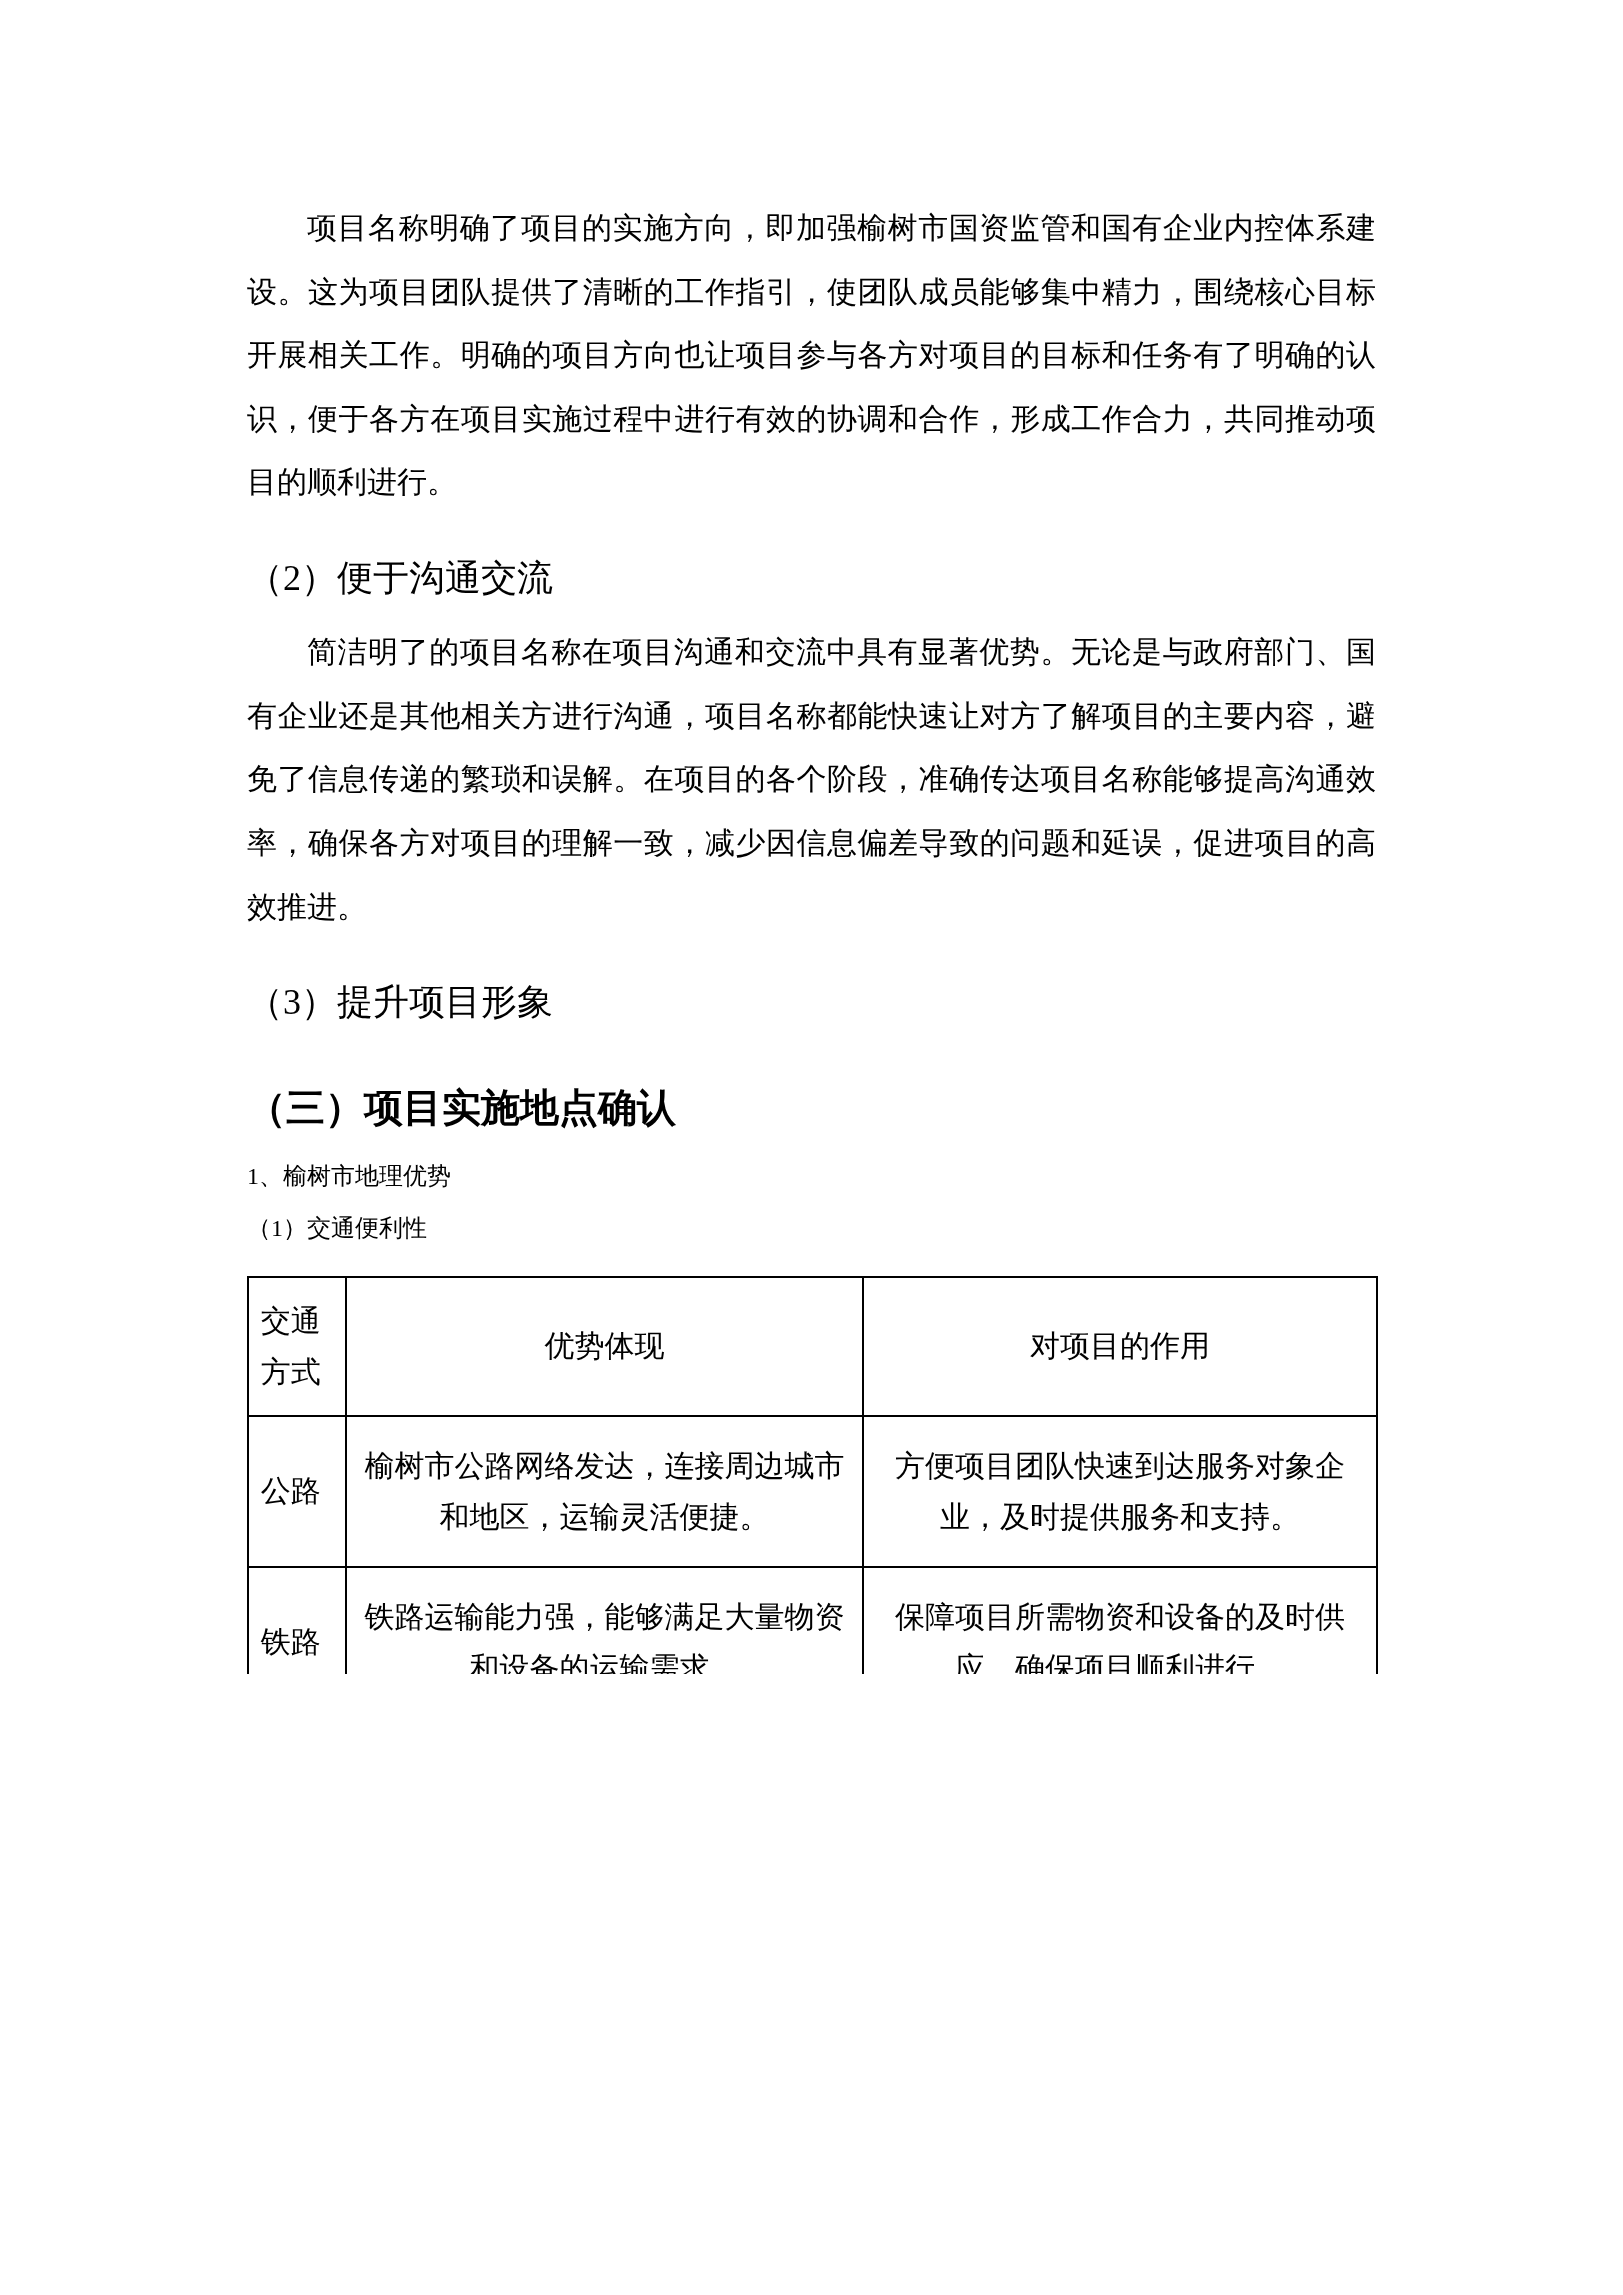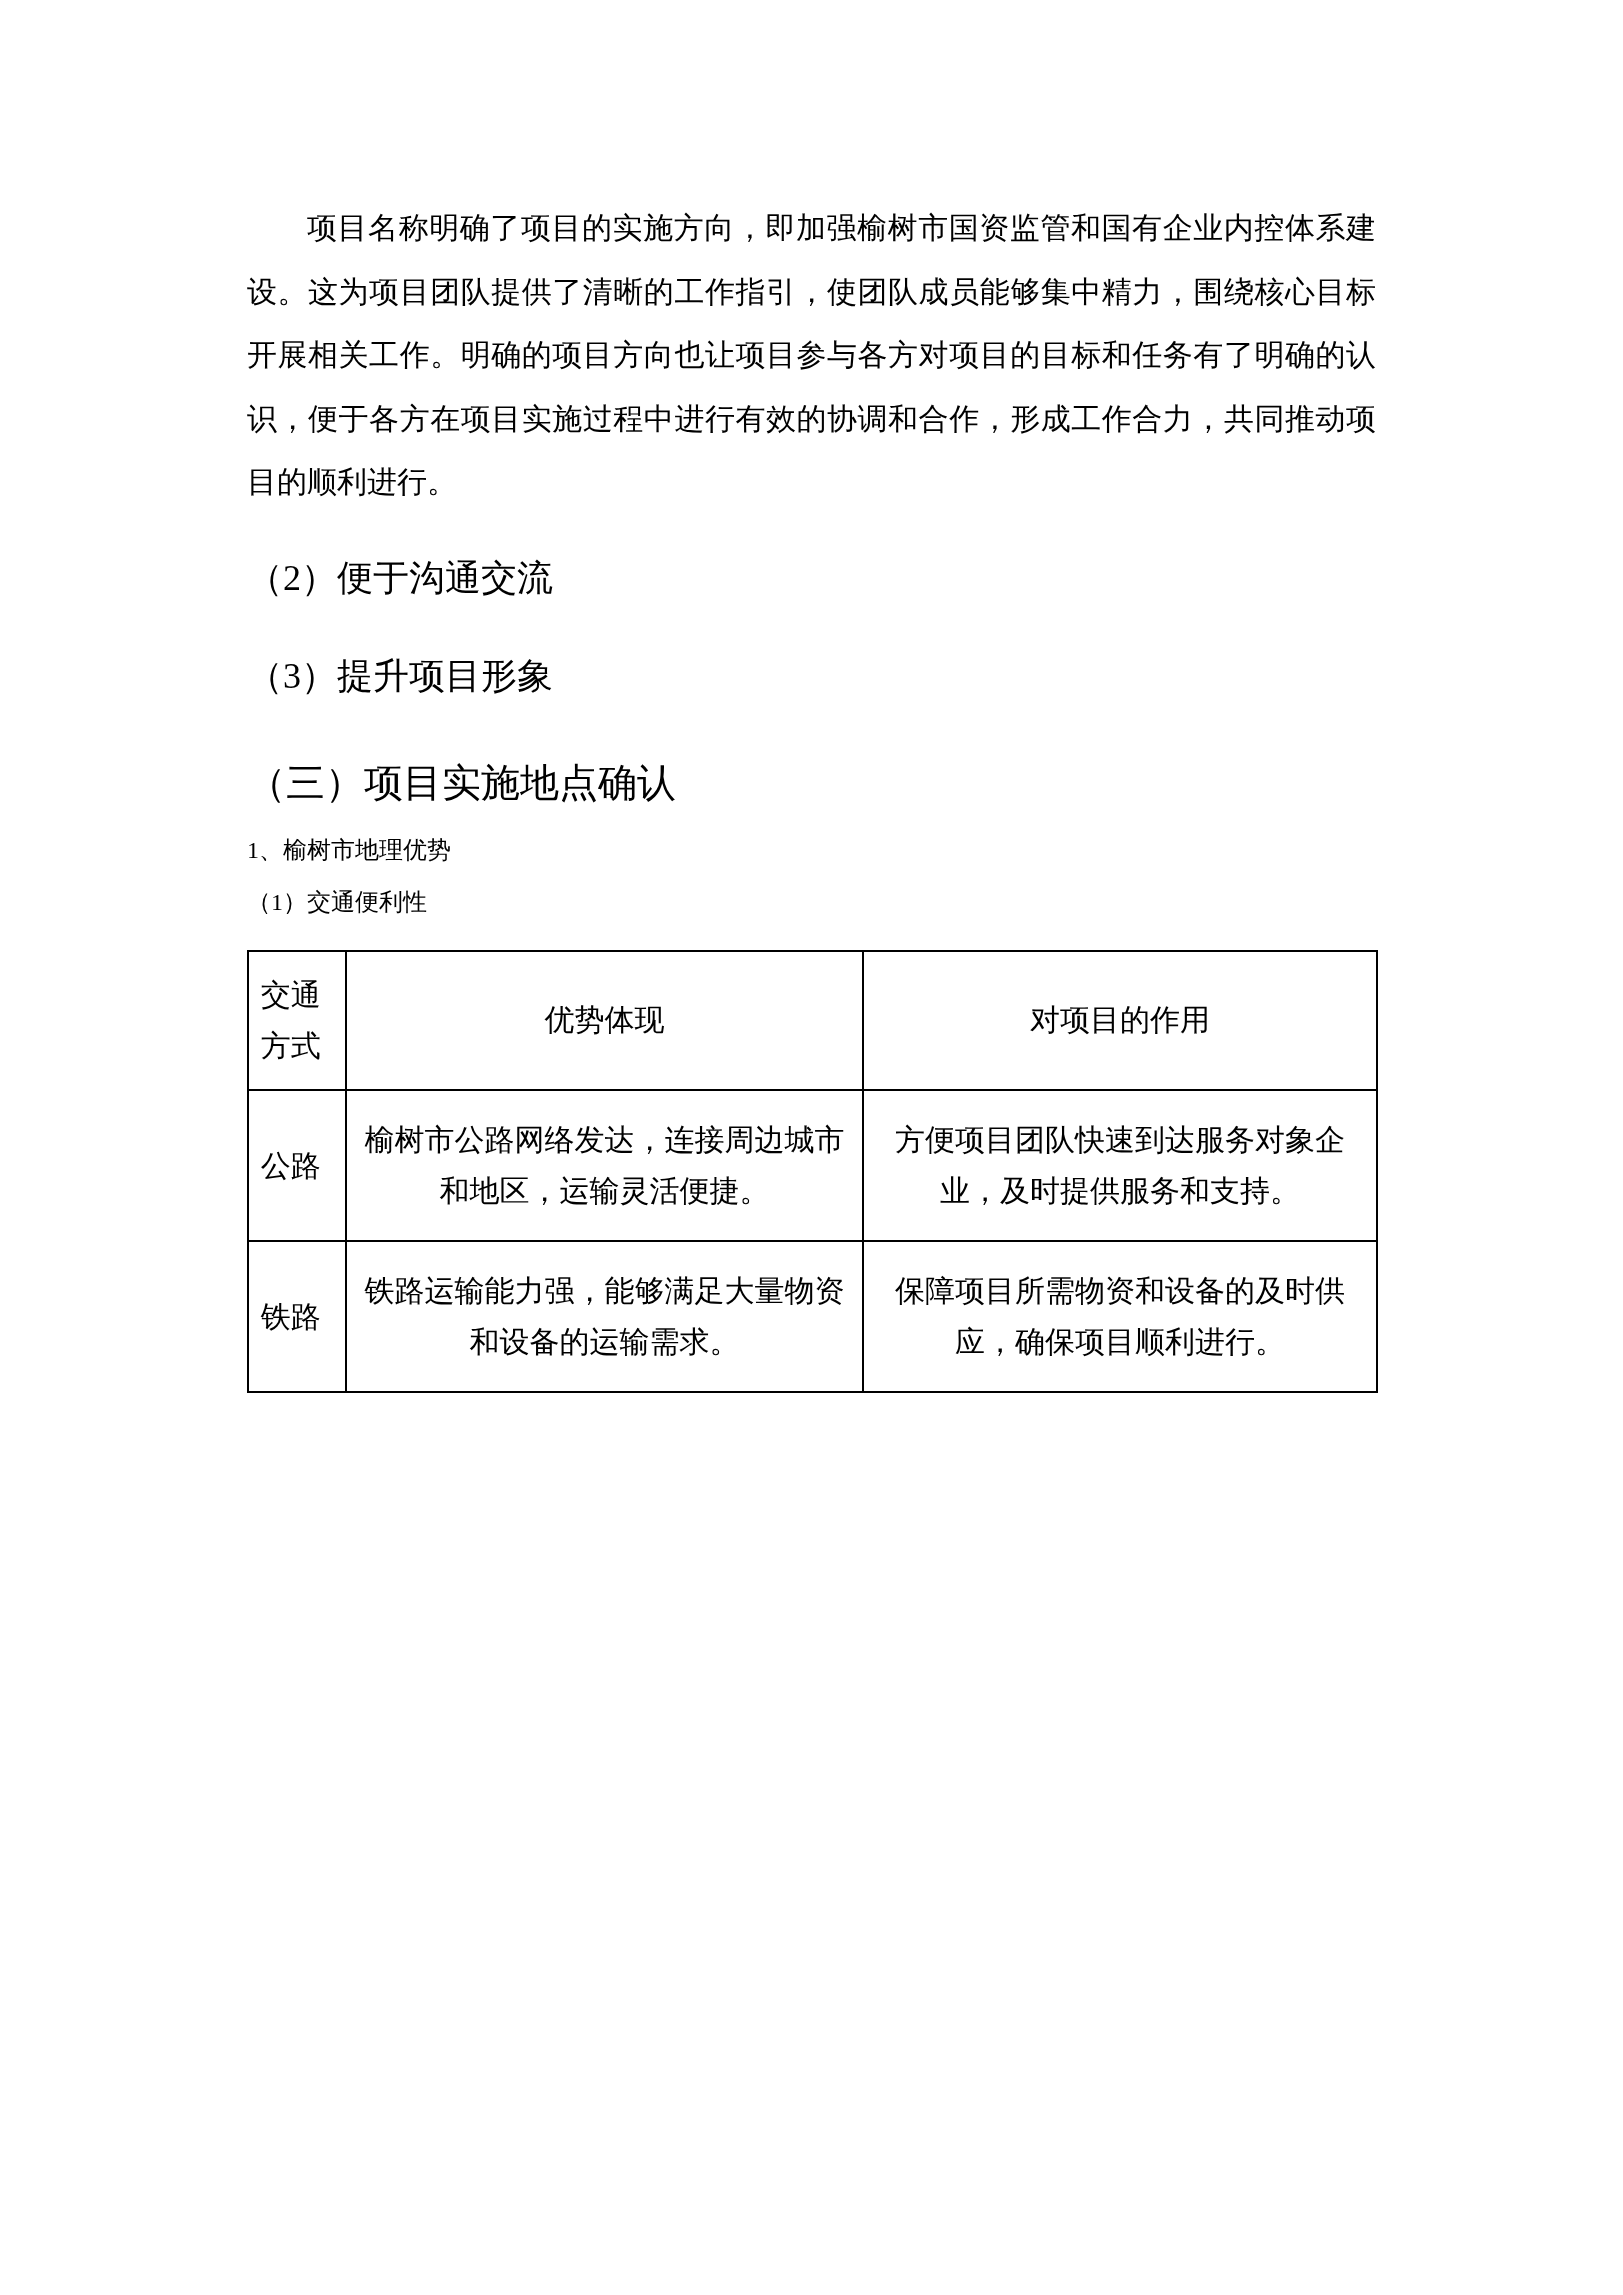--- a/index.html
+++ b/index.html
@@ -34,21 +34,21 @@
     line-height: 2.12;
     margin-top: 22px;
     margin-bottom: 3.9px;
     text-indent: 0;
   }
   .para + .heading {
     margin-top: 26px;
   }
   .section-heading {
     font-size: 39px;
-    font-weight: 400;
+    font-weight: 700;
     line-height: 1.6;
     margin: 37px 0 14.4px 0;
   }
   .sub-heading {
     font-size: 24px;
     line-height: 1.9;
     margin: 6.5px 0 6.5px 0;
   }
   table.traffic-table {
     margin-top: 23.6px;
@@ -92,20 +92,21 @@
 </style>
 </head>
 <body>
 
 <div class="page">
   <div class="content">
 
     <p class="para">项目名称明确了项目的实施方向，即加强榆树市国资监管和国有企业内控体系建设。这为项目团队提供了清晰的工作指引，使团队成员能够集中精力，围绕核心目标开展相关工作。明确的项目方向也让项目参与各方对项目的目标和任务有了明确的认识，便于各方在项目实施过程中进行有效的协调和合作，形成工作合力，共同推动项目的顺利进行。</p>
 
     <p class="heading">（2）便于沟通交流</p>
+    <p class="para">简洁明了的项目名称在项目沟通和交流中具有显著优势。无论是与政府部门、国有企业还是其他相关方进行沟通，项目名称都能快速让对方了解项目的主要内容，避免了信息传递的繁琐和误解。在项目的各个阶段，准确传达项目名称能够提高沟通效率，确保各方对项目的理解一致，减少因信息偏差导致的问题和延误，促进项目的高效推进。</p>
 
     <p class="heading">（3）提升项目形象</p>
 
     <p class="section-heading">（三）项目实施地点确认</p>
 
     <p class="sub-heading">1、榆树市地理优势</p>
     <p class="sub-heading">（1）交通便利性</p>
 
     <table class="traffic-table">
       <colgroup>

